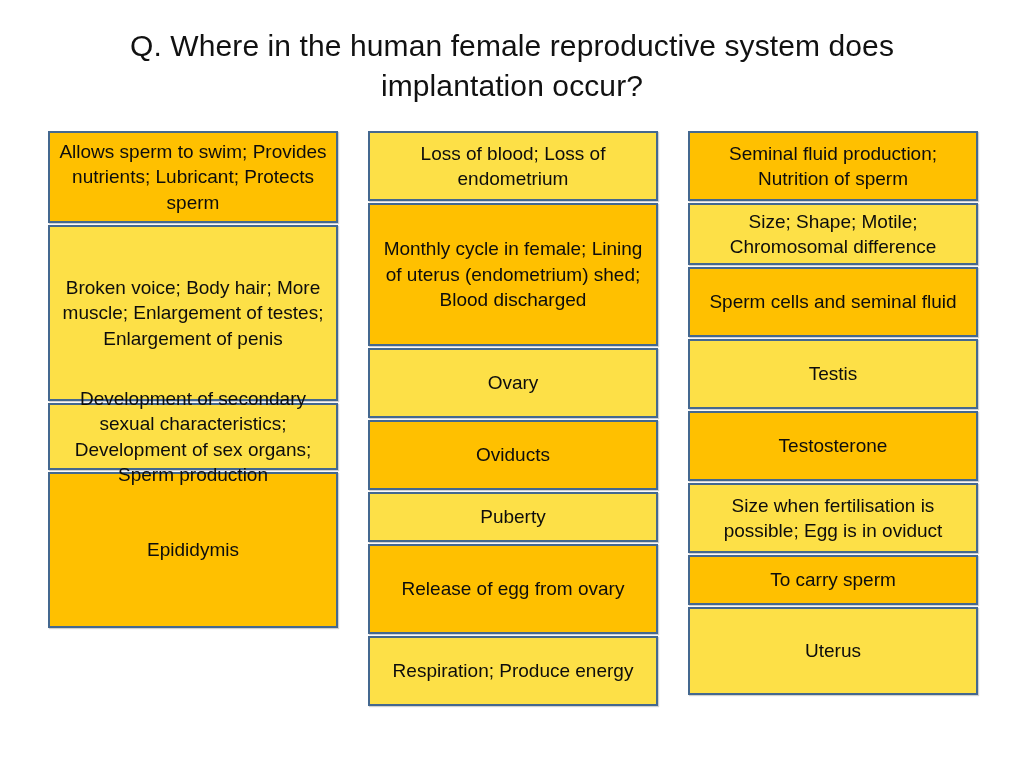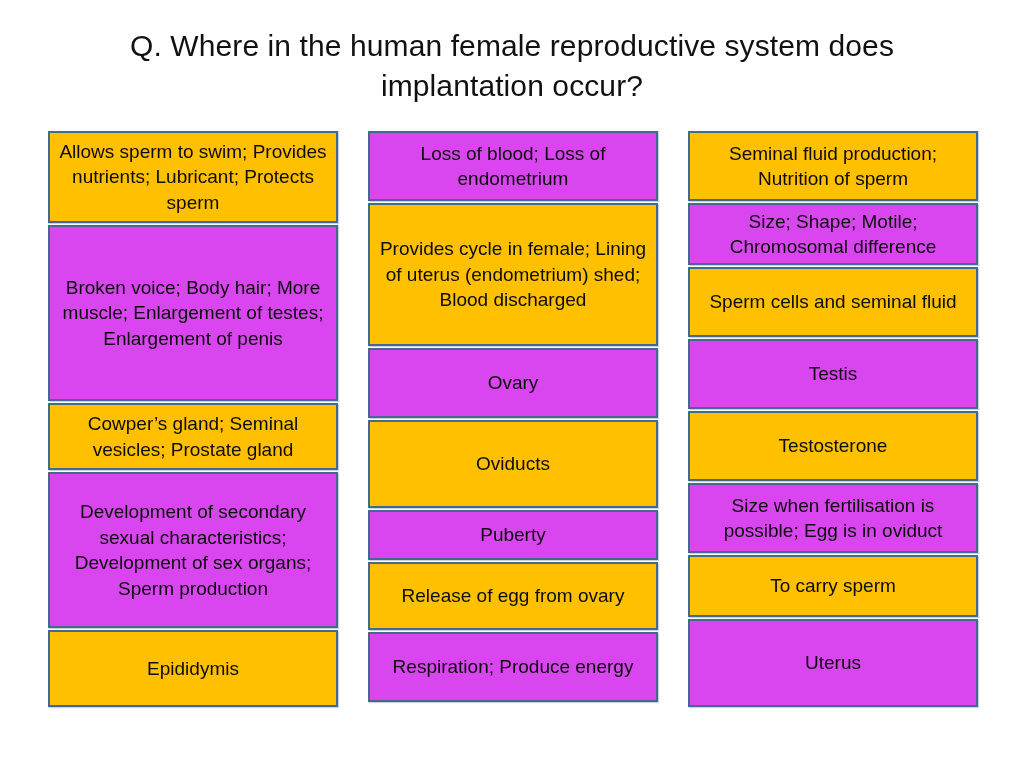--- a/index.html
+++ b/index.html
@@ -67,85 +67,82 @@
     line-height: 25.5px;
     padding: 3px 8px;
     box-shadow: 1px 1px 1px rgba(0,0,0,0.18);
   }
 
   .card.yellow {
     background: #FFC000;
   }
 
   .card.blue {
-    background: #d946ef;
+    background: #fde047;
   }
 
   .card-text {
     display: block;
     width: 100%;
   }
 
   .c1 .card:nth-child(1) { height: 92px; }
   .c1 .card:nth-child(2) { height: 176px; }
   .c1 .card:nth-child(3) { height: 67px; }
   .c1 .card:nth-child(4) { height: 156px; }
   .c1 .card:nth-child(5) { height: 77px; }
   .c1 .card:nth-child(6) { height: 77px; }
 
   .c2 .card:nth-child(1) { height: 70px; }
   .c2 .card:nth-child(2) { height: 143px; }
   .c2 .card:nth-child(3) { height: 70px; }
-  .c2 .card:nth-child(4) { height: 88px; justify-content: flex-end; }
+  .c2 .card:nth-child(4) { height: 70px; justify-content: flex-end; }
   .c2 .card:nth-child(5) { height: 50px; }
-  .c2 .card:nth-child(6) { height: 68px; }
+  .c2 .card:nth-child(6) { height: 90px; }
   .c2 .card:nth-child(7) { height: 70px; }
 
   .c3 .card:nth-child(1) { height: 70px; }
   .c3 .card:nth-child(2) { height: 62px; }
   .c3 .card:nth-child(3) { height: 70px; }
   .c3 .card:nth-child(4) { height: 70px; }
   .c3 .card:nth-child(5) { height: 70px; }
   .c3 .card:nth-child(6) { height: 70px; }
-  .c3 .card:nth-child(7) { height: 62px; align-items: center; }
+  .c3 .card:nth-child(7) { height: 50px; align-items: center; }
   .c3 .card:nth-child(8) { height: 88px; }
 </style>
 </head>
 <body>
 
 <div class="slide">
 
   <div class="title">Q. Where in the human female reproductive system does implantation occur?</div>
 
   <div class="columns">
 
     <div class="column c1">
       <div class="card yellow">
           <span class="card-text">Allows sperm to swim; Provides nutrients; Lubricant; Protects sperm</span>
         </div>
       <div class="card blue">
           <span class="card-text">Broken voice; Body hair; More muscle; Enlargement of testes; Enlargement of penis</span>
         </div>
-      <div class="card yellow">
-          <span class="card-text">Cowper’s gland; Seminal vesicles; Prostate gland</span>
-        </div>
       <div class="card blue">
           <span class="card-text">Development of secondary sexual characteristics; Development of sex organs; Sperm production</span>
         </div>
       <div class="card yellow">
           <span class="card-text">Epididymis</span>
         </div>
     </div>
 
     <div class="column c2">
       <div class="card blue">
           <span class="card-text">Loss of blood; Loss of endometrium</span>
         </div>
       <div class="card yellow">
-          <span class="card-text">Provides cycle in female; Lining of uterus (endometrium) shed; Blood discharged</span>
+          <span class="card-text">Monthly cycle in female; Lining of uterus (endometrium) shed; Blood discharged</span>
         </div>
       <div class="card blue">
           <span class="card-text">Ovary</span>
         </div>
       <div class="card yellow">
           <span class="card-text">Oviducts</span>
         </div>
       <div class="card blue">
           <span class="card-text">Puberty</span>
         </div>

